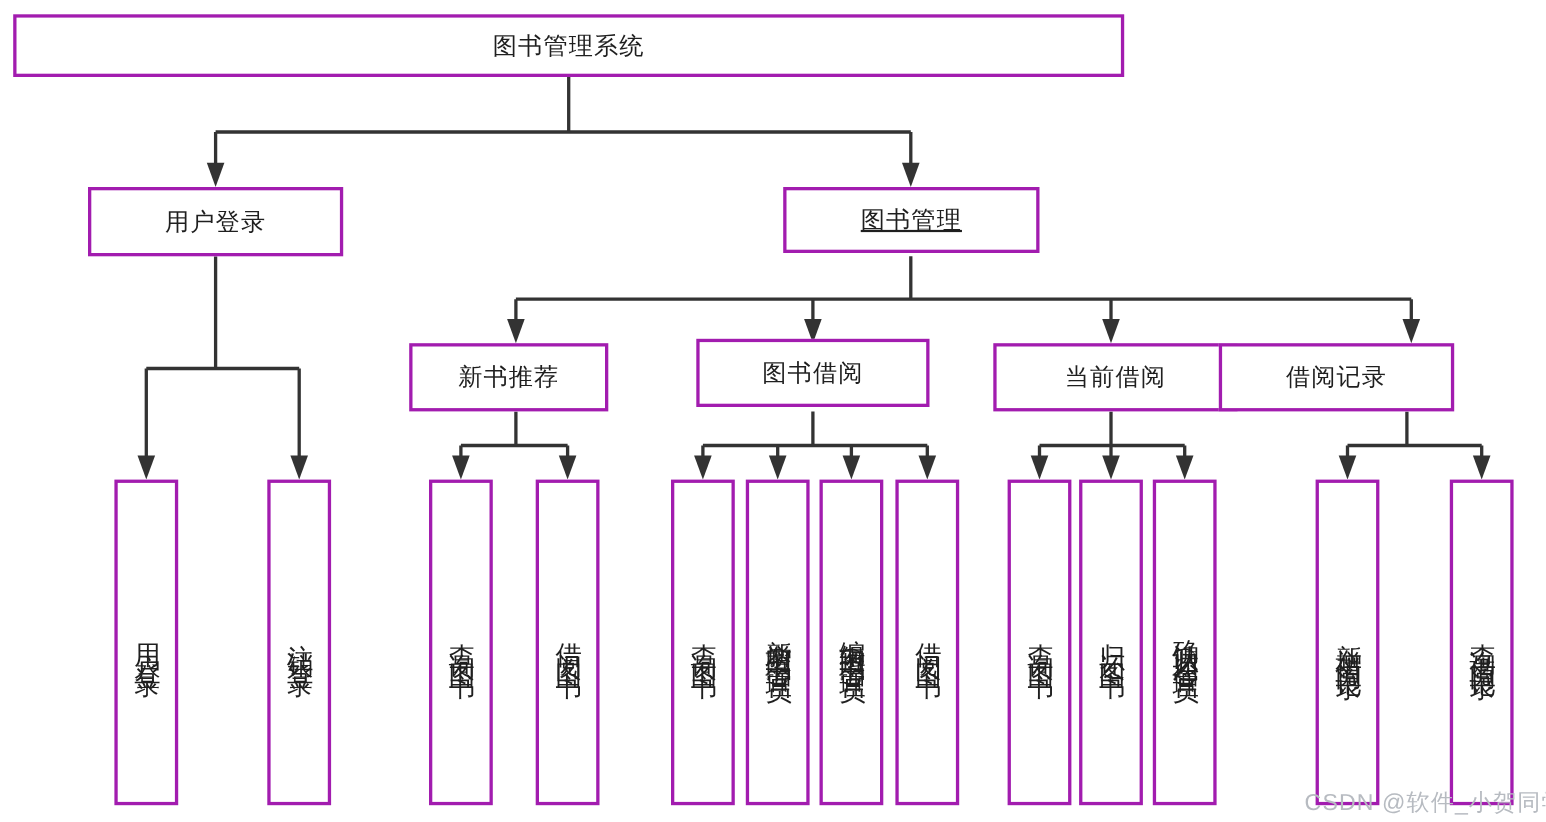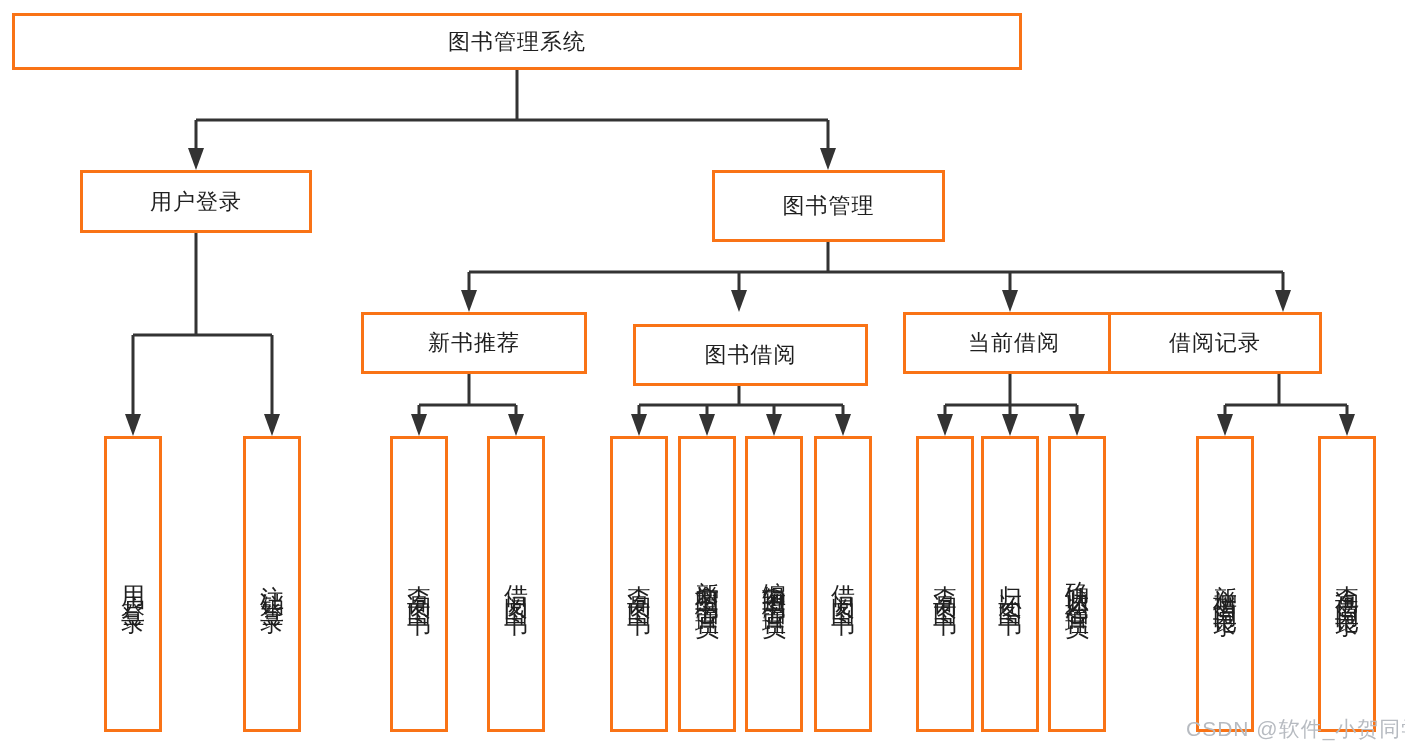--- a/index.html
+++ b/index.html
@@ -5,37 +5,37 @@
   html,body { margin:0; padding:0; }
   body {
     width:1405px; height:747px; position:relative; overflow:hidden;
     background:#ffffff;
     font-family:"Liberation Sans","DejaVu Sans",sans-serif;
     color:#1f1f1f;
   }
   #connector-layer { position:absolute; left:0; top:0; z-index:0; }
   .node {
     position:absolute; box-sizing:border-box;
-    border:3px solid #f97316; background:#ffffff;
+    border:3px solid #a21caf; background:#ffffff;
     display:flex; align-items:center; justify-content:center;
     z-index:1;
   }
   .h-node { font-size:22px; letter-spacing:1px; white-space:nowrap; }
   .leaf { width:58px; top:436px; height:296px; }
   .vtext { writing-mode:vertical-rl; font-size:24px; line-height:1; }
   .ls4 { letter-spacing:9px; }
   .ls6 { letter-spacing:6px; }
   .ls9 { letter-spacing:5px; }
 
   
   #n-root { left:12px;  top:13px;  width:1010px; height:57px; }
   #n-ul   { left:80px;  top:170px; width:232px;  height:63px; }
-  #n-bm   { left:712px; top:170px; width:233px;  height:72px; }
-  #n-nbr  { left:361px; top:312px; width:226px;  height:62px; }
-  #n-bb   { left:633px; top:324px; width:235px;  height:62px; }
+  #n-bm   { left:712px; top:170px; width:233px;  height:60px;text-decoration:underline; }
+  #n-nbr  { left:372px; top:312px; width:181px;  height:62px; }
+  #n-bb   { left:633px; top:308px; width:212px;  height:62px; }
   #n-cb   { left:903px; top:312px; width:222px;  height:62px; }
   #n-br   { left:1108px;top:312px; width:214px;  height:62px; }
 
   
   #l1 { left:104px; }  #l2 { left:243px; }
   #l3 { left:390px; }  #l4 { left:487px; }
   #l5 { left:610px; }  #l6 { left:678px; }
   #l7 { left:745px; }  #l8 { left:814px; }
   #l9 { left:916px; }  #l10 { left:981px; } #l11 { left:1048px; }
   #l12 { left:1196px; } #l13 { left:1318px; }

